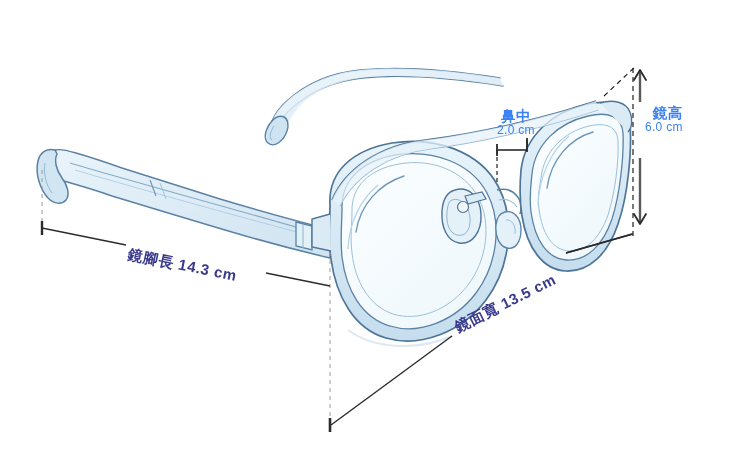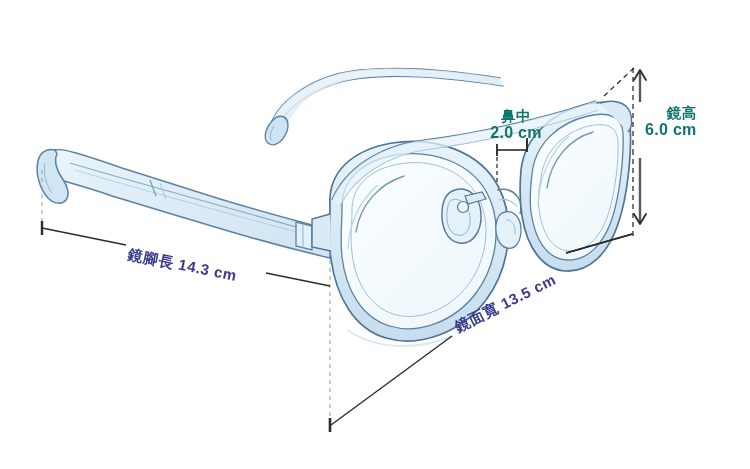--- a/index.html
+++ b/index.html
@@ -19,36 +19,36 @@
   }
   #diagram {
     position: absolute;
     left: 0;
     top: 0;
     width: 750px;
     height: 469px;
   }
   .lbl {
     position: absolute;
-    color: #0f766e;
+    color: #3b82f6;
     font-family: "Liberation Sans", "DejaVu Sans", sans-serif;
     white-space: nowrap;
     line-height: 1.12;
     user-select: none;
   }
   .lbl .name {
     display: block;
     font-size: 14.5px;
     font-weight: 700;
     letter-spacing: 0.5px;
   }
   .lbl .val {
     display: block;
-    font-size: 16px;
-    font-weight: 700;
+    font-size: 12px;
+    font-weight: 400;
     letter-spacing: 0.3px;
   }
   
   #label-bridge {
     left: 480px;
     top: 108px;
     text-align: center;
     width: 72px;
   }
   

